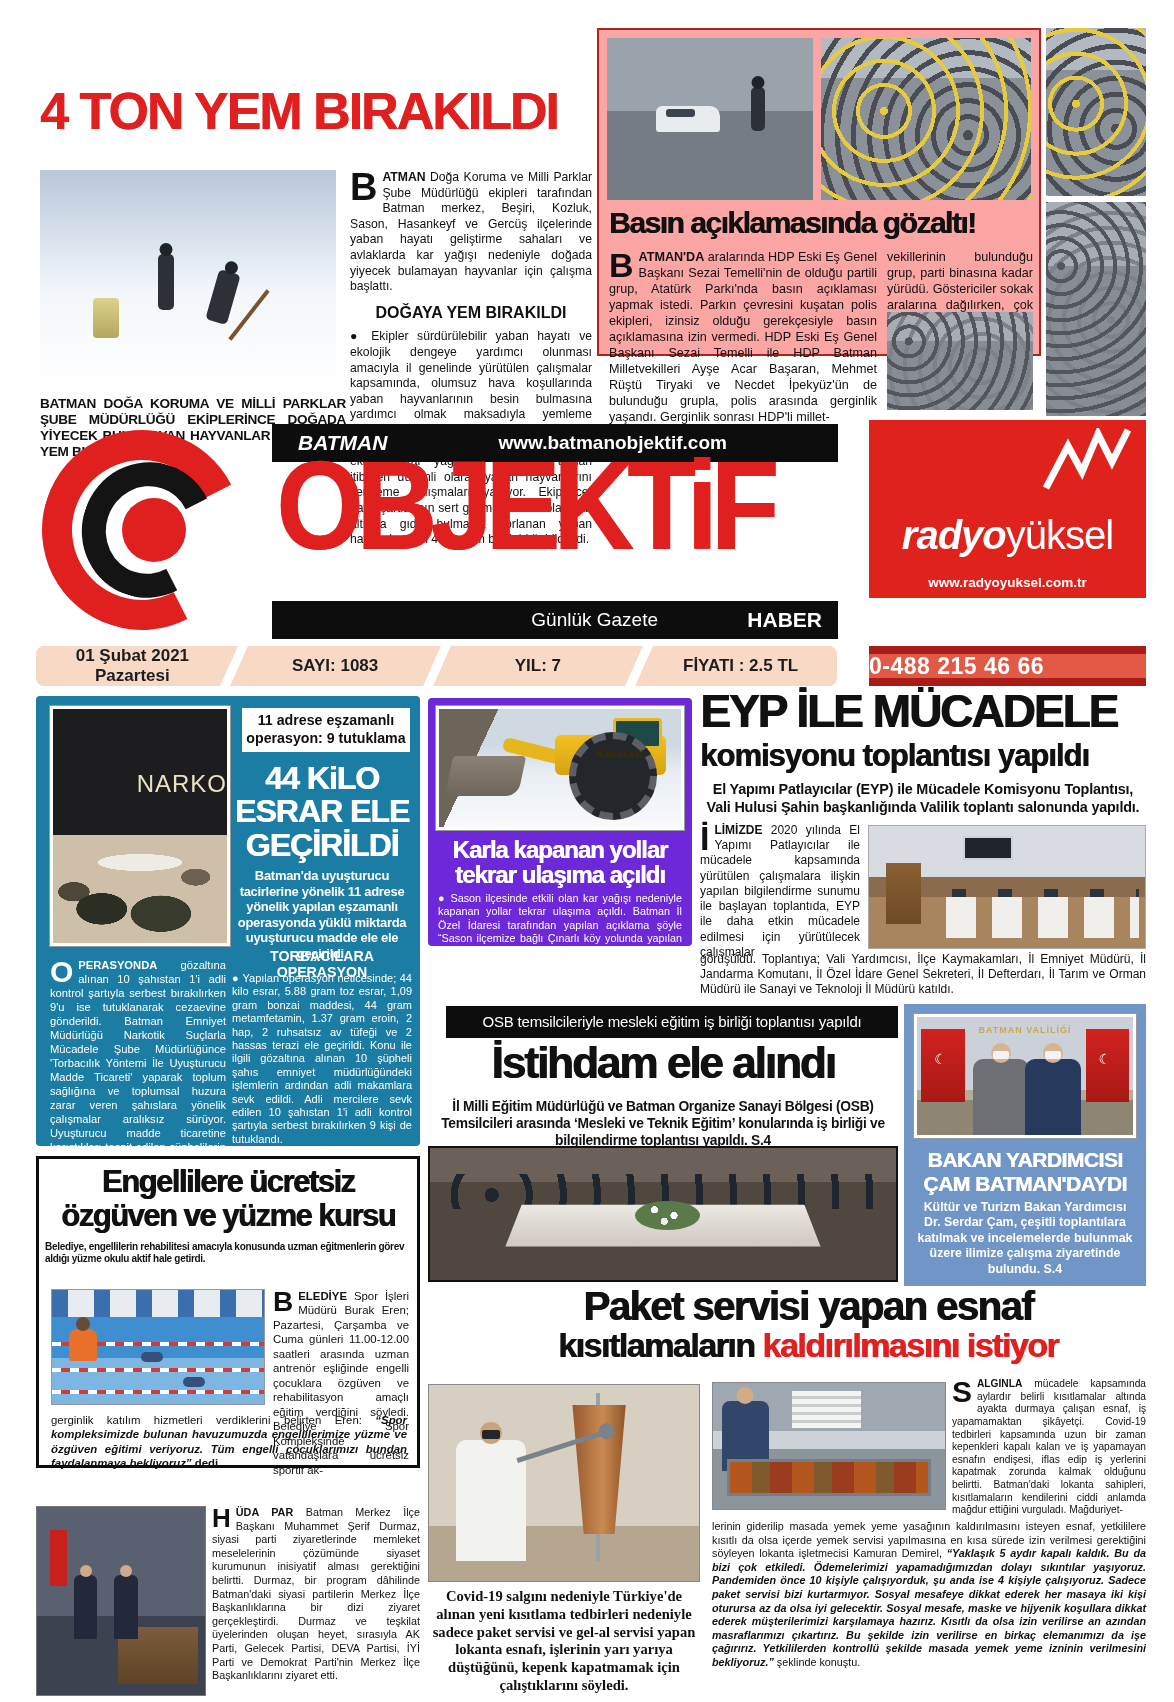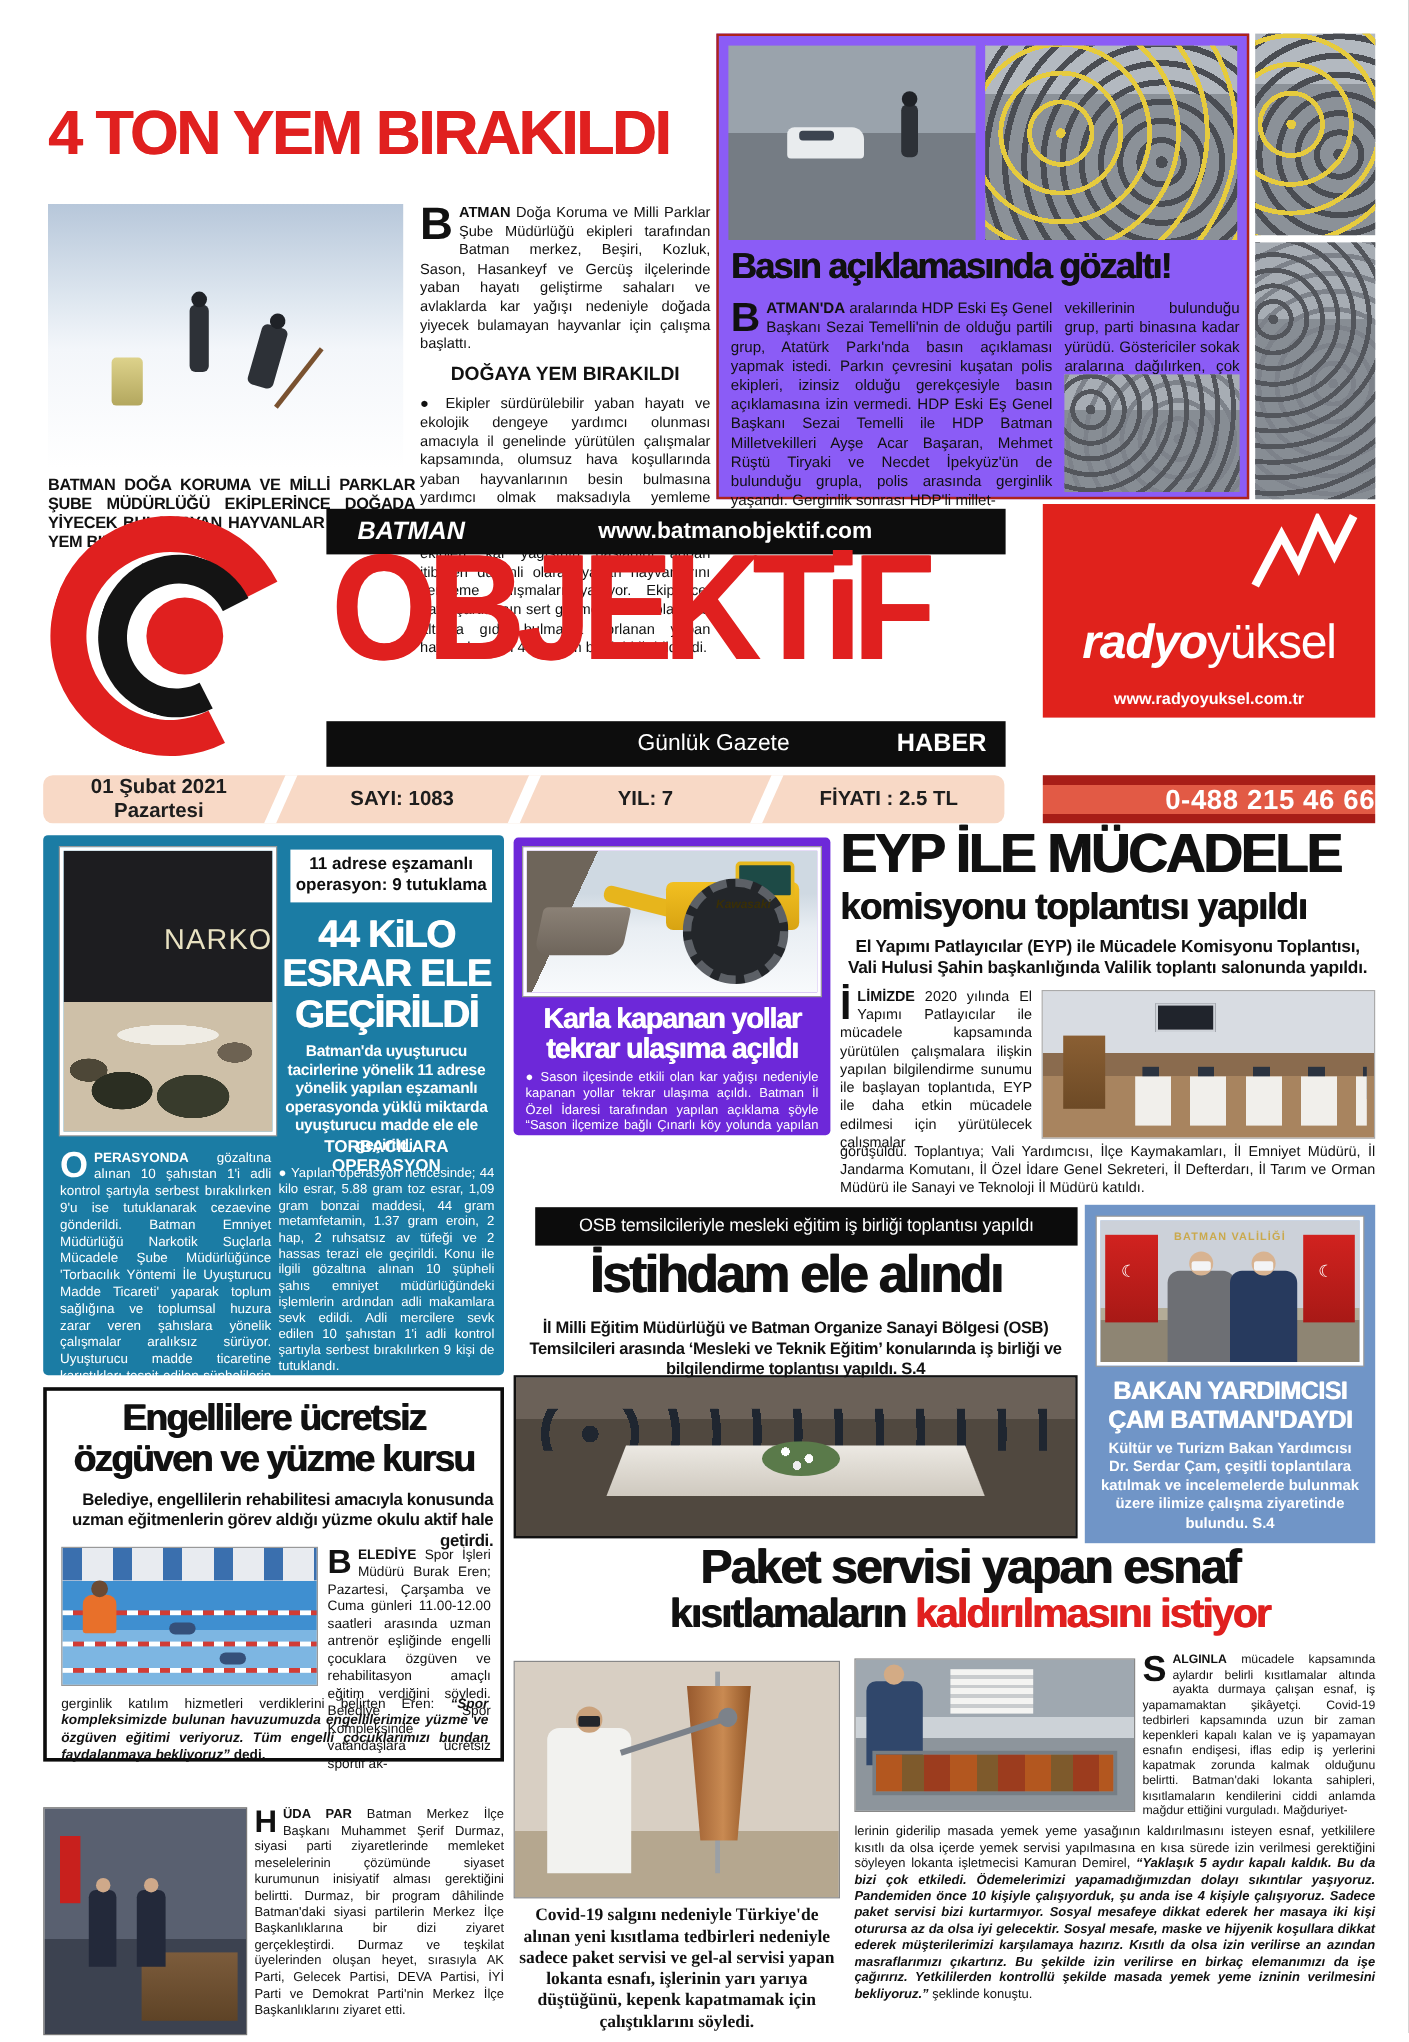--- a/index.html
+++ b/index.html
@@ -14,21 +14,21 @@
 .dcap{float:left;font-weight:900;line-height:.8;margin:2px 5px 0 0}
 
 
 .tl-h1{left:40px;top:28px;width:556px;font-weight:900;font-size:46px;line-height:1.02;letter-spacing:-2px;color:#141414;text-shadow:.6px 0 #141414}
 .tl-h2{left:40px;top:84px;width:566px;font-weight:900;font-size:52px;line-height:1.05;letter-spacing:-2px;color:#e0201f;text-shadow:.6px 0 #e0201f}
 .tl-cap{left:40px;top:396px;width:306px;font-size:13.6px;font-weight:bold;line-height:1.18;letter-spacing:-.3px}
 .tl-col{left:350px;top:170px;width:242px;font-size:12.2px;line-height:1.28}
 .tl-sub{margin:8px 0 6px;text-align:center;font-size:16px;font-weight:900}
 
 
-.ybox{left:597px;top:28px;width:444px;height:388px;background:#8b5cf6;border:2px solid #ae231c}
+.ybox{left:597px;top:28px;width:444px;height:328px;background:#fca5a5;border:2px solid #ae231c}
 .y-h{position:absolute;left:10px;top:176px;width:422px;font-size:30px;font-weight:900;letter-spacing:-1.5px;text-shadow:.6px 0 #111}
 .y-l{position:absolute;left:10px;top:220px;width:268px;font-size:12.6px;line-height:1.27}
 .y-r{position:absolute;left:288px;top:220px;width:146px;font-size:12.6px;line-height:1.27}
 
 
 .bar{background:#0d0d0d;color:#fff;display:flex;align-items:center}
 .topbar{left:272px;top:424px;width:566px;height:38px}
 .botbar{left:272px;top:601px;width:566px;height:38px}
 .mh-city{font-weight:900;font-size:21px;padding-left:26px;font-style:italic}
 .mh-site{flex:1;text-align:center;font-size:19px;font-weight:bold}
@@ -41,21 +41,21 @@
 .c2{left:82px;top:462px;width:132px;height:136px;border:24px solid #141414;border-right-color:transparent;transform:rotate(18deg)}
 .c3{left:122px;top:498px;width:64px;height:64px;background:#e0201f}
 
 
 .radyo{left:869px;top:420px;width:277px;height:178px;background:#e0221c;color:#fff}
 .r-brand{position:absolute;left:0;bottom:40px;width:100%;text-align:center;font-size:40px;letter-spacing:-1px}
 .r-brand .b{font-weight:900;font-style:italic}
 .r-brand .lt{font-weight:300}
 .r-site{position:absolute;left:0;bottom:8px;width:100%;text-align:center;font-size:13.5px;font-weight:bold}
 .phonebar{left:869px;top:646px;width:277px;height:40px;background:linear-gradient(180deg,#a81d17 0 20%,#e25a45 20% 80%,#a81d17 80%);
-  color:#fff;font-weight:900;font-size:23px;text-align:right;line-height:40px;letter-spacing:.5px}
+  color:#fff;font-weight:900;font-size:23px;text-align:left;line-height:40px;letter-spacing:.5px}
 
 
 .dateline{left:36px;top:646px;width:801px;height:40px;background:#f8d9c6;border-radius:8px;display:flex;align-items:center;overflow:hidden}
 .dl-cell{flex:1;text-align:center;font-size:17px;font-weight:bold;color:#1d1d1d}
 .dl-sep{width:10px;height:52px;background:#fff;transform:skewX(-24deg)}
 
 
 .teal{left:36px;top:696px;width:384px;height:450px;background:#1b7ca4;border-radius:4px;color:#fff}
 .t-kick{position:absolute;left:206px;top:12px;width:168px;background:#fff;color:#0e0e0e;
   font-size:14.2px;font-weight:900;text-align:center;line-height:1.25;padding:4px 2px}
@@ -95,21 +95,21 @@
 .p-h2 .rd{color:#e0201f;text-shadow:.8px 0 #e0201f}
 .p-h2 .bk{text-shadow:.8px 0 #111}
 .p-cap{left:428px;top:1588px;width:272px;font-family:"Liberation Serif",serif;font-weight:bold;
   font-size:14.6px;line-height:1.22;text-align:center}
 .p-col{left:952px;top:1378px;width:194px;font-size:10.2px;line-height:1.24}
 .p-full{left:712px;top:1520px;width:434px;font-size:10.8px;line-height:1.26}
 
 
 .ebox{left:36px;top:1156px;width:384px;height:312px;background:#fff;border:3px solid #0c0c0c}
 .eb-hl{position:absolute;left:4px;top:6px;width:370px;text-align:center;font-size:31px;font-weight:900;letter-spacing:-1.5px;line-height:1.1;text-shadow:.8px 0 #111}
-.eb-deck{position:absolute;left:6px;top:82px;width:366px;text-align:right;font-size:14px;font-weight:900;line-height:1.2;letter-spacing:-.3px}
+.eb-deck{position:absolute;left:6px;top:82px;width:366px;text-align:left;font-size:10px;font-weight:900;line-height:1.2;letter-spacing:-.3px}
 .eb-col{position:absolute;left:234px;top:130px;width:136px;font-size:11.4px;line-height:1.27}
 .eb-tail{position:absolute;left:12px;top:254px;width:356px;font-size:11.4px;line-height:1.25}
 
 
 .huda-ban{left:36px;top:1468px;width:384px;height:34px;background:#ffdf00;color:#dd1d1b;
   font-weight:900;font-style:italic;font-size:21px;text-align:center;line-height:34px;letter-spacing:-.5px}
 .huda-txt{left:212px;top:1506px;width:208px;font-size:10.8px;line-height:1.26}
 
 
 .frame{border:3px solid #fff;box-shadow:0 0 0 1px #999}

